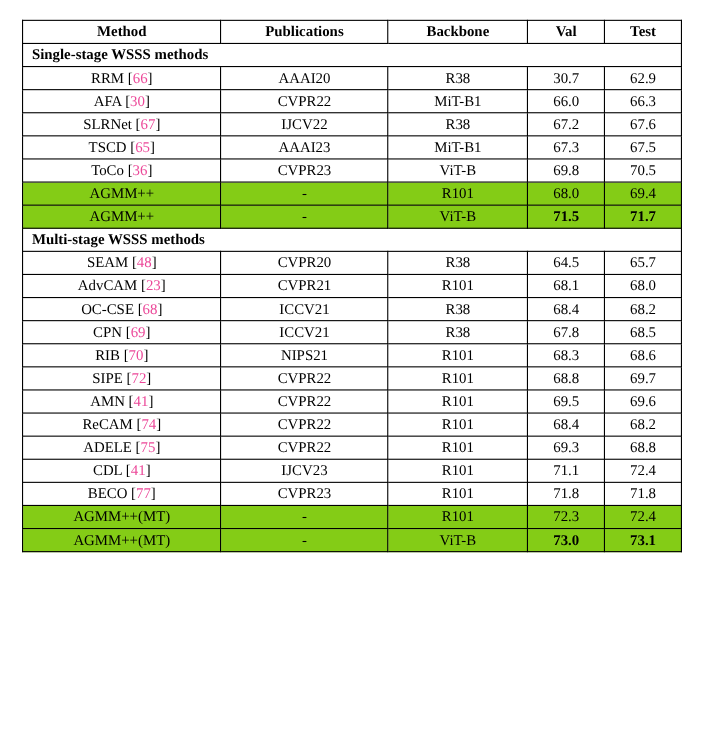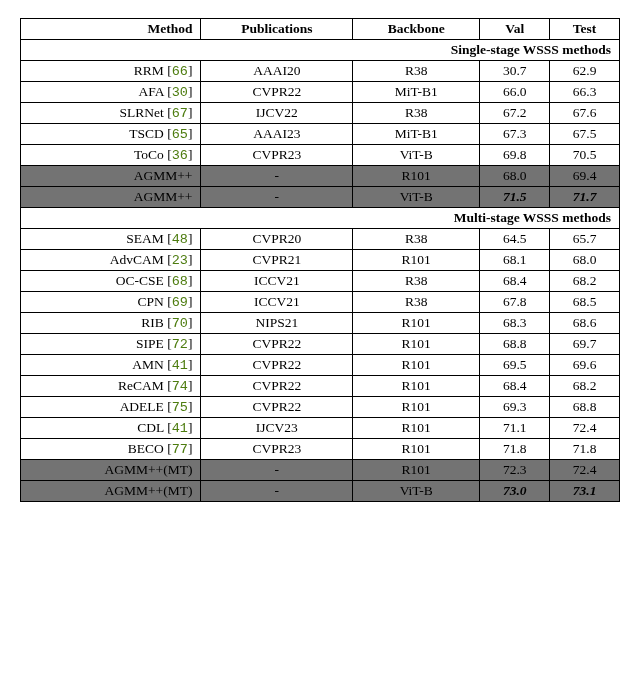--- a/index.html
+++ b/index.html
@@ -17,38 +17,36 @@
     table {
       border-collapse: collapse;
       width: 100%;
     }
     th, td {
       border: 1px solid #000;
       padding: 2px 8px;
       text-align: center;
     }
     th:first-child, td:first-child {
-      text-align: right;
+      text-align: center;
     }
     .section-header td {
-      text-align: right;
+      text-align: left;
       font-weight: bold;
       background: #fff;
     }
     .highlight-row {
-      background: #737373;
+      background: #84cc16;
       margin-top: 40px;
     }
     .bold-val {
       font-weight: bold;
-      font-style: italic;
     }
     .green-ref {
-      color: #4d7c0f;
-      font-family: Liberation Mono, monospace;
+      color: #ec4899;
     }
     .header-row th {
       font-weight: bold;
       background: #fff;
     }
   </style>
 </head>
 <body>
 
 <p class="intro-text"></p>

